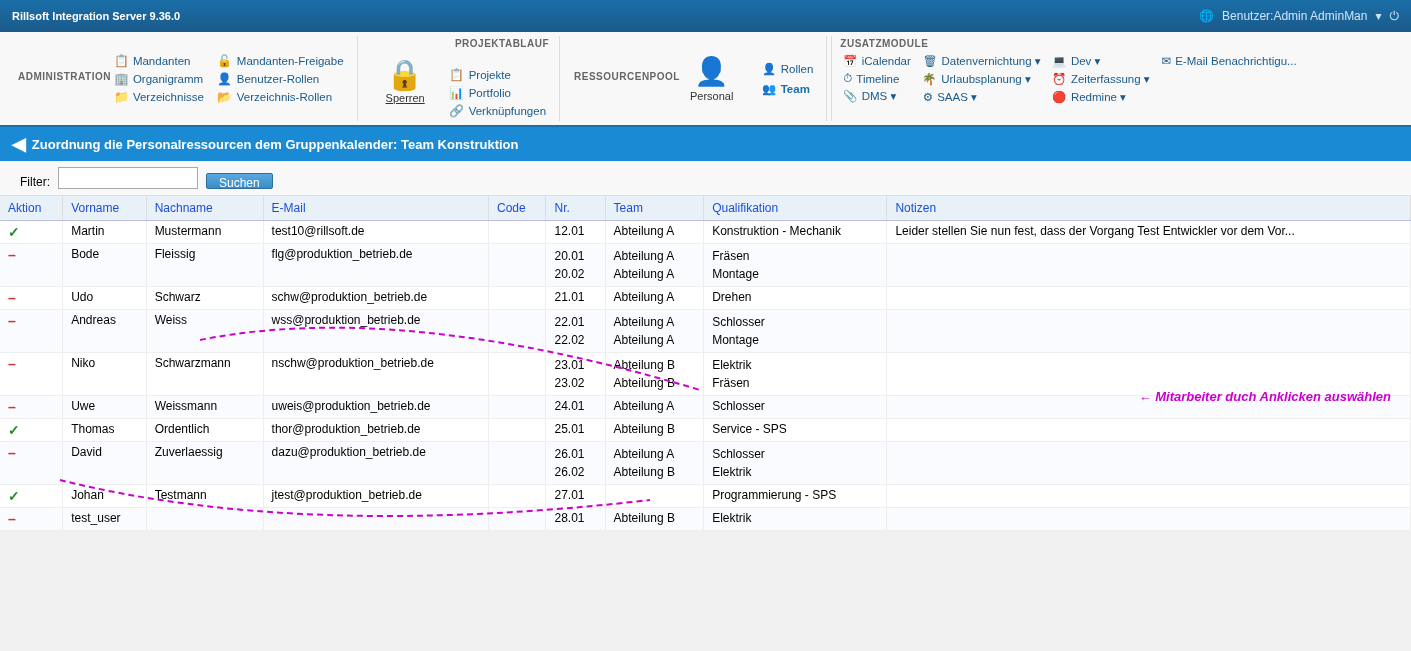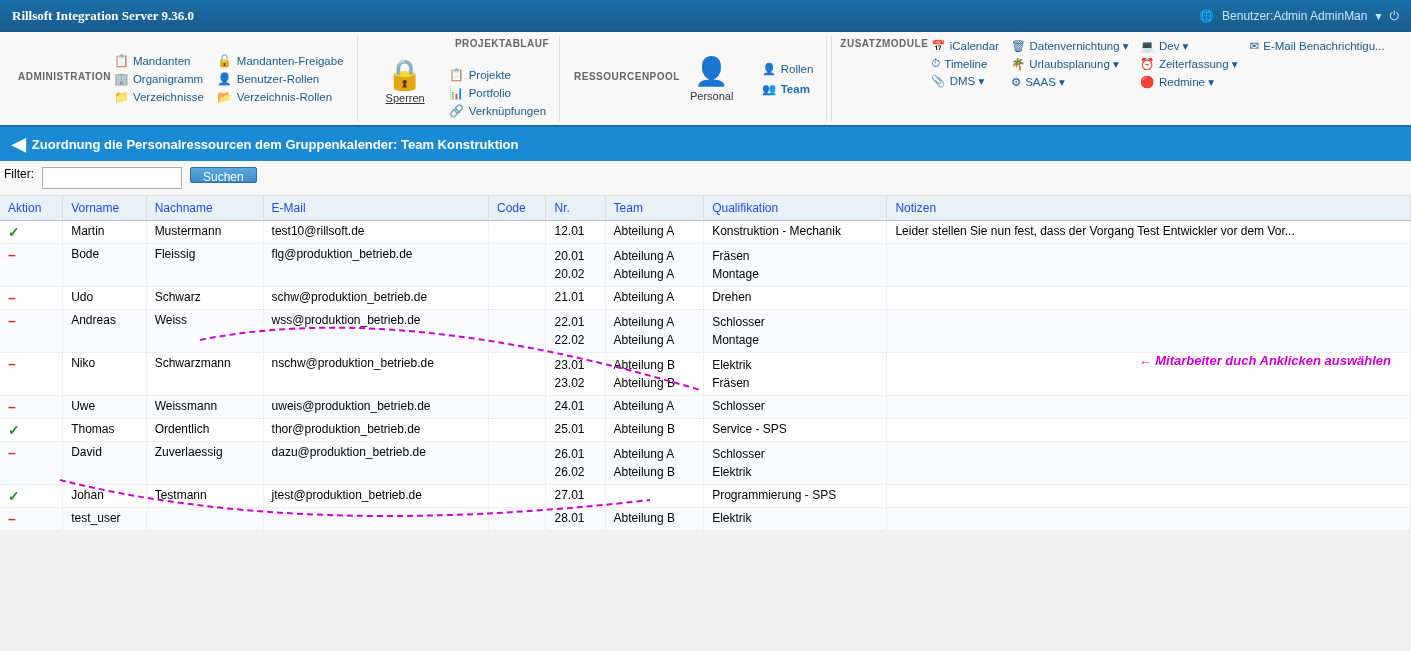--- a/index.html
+++ b/index.html
@@ -8,21 +8,21 @@
     
     .topbar {
       background: linear-gradient(to bottom, #1a6fa8, #1a5a8a);
       color: white;
       display: flex;
       align-items: center;
       justify-content: space-between;
       padding: 0 12px;
       height: 32px;
     }
-    .topbar-title { font-size: 13px; font-weight: bold; color: white; font-family: Liberation Serif, serif; }
+    .topbar-title { font-size: 11px; font-weight: bold; color: white; }
     .topbar-right { display: flex; align-items: center; gap: 8px; font-size: 12px; }
     .topbar-right span { color: #cce5ff; }
     .power-icon { color: #f66; cursor: pointer; }
 
     
     .ribbon {
       background: #f8f8f8;
       border-bottom: 2px solid #1a6fa8;
       display: flex;
       align-items: stretch;
@@ -106,23 +106,23 @@
       align-items: center;
       gap: 6px;
       font-size: 13px;
       font-weight: bold;
     }
     .back-arrow { font-size: 18px; cursor: pointer; }
 
     
     .filter-bar {
       display: flex;
-      align-items: flex-start;
+      align-items: flex-end;
       gap: 8px;
-      padding: 6px 4px;
+      padding: 6px 20px;
       background: #f8f8f8;
       border-bottom: 1px solid #ddd;
     }
     .filter-label { font-size: 12px; }
     .filter-input {
       border: 1px solid #aaa;
       padding: 2px 6px;
       font-size: 12px;
       width: 140px;
       height: 22px;
@@ -188,24 +188,24 @@
       color: #cc00cc;
       font-size: 13px;
       font-weight: bold;
       font-style: italic;
       white-space: nowrap;
       pointer-events: none;
     }
 
     .zusatz-section {
       display: flex;
+      flex-direction: column;
       border-left: 1px solid #ddd;
       padding: 2px 8px;
       flex: 1;
-      text-align: center;
     }
   </style>
 </head>
 <body>
 
 <div class="topbar">
   <span class="topbar-title">Rillsoft Integration Server 9.36.0</span>
   <div class="topbar-right">
     <span>🌐</span>
     <span>Benutzer:Admin AdminMan</span>
@@ -545,21 +545,21 @@
           <td></td>
           <td></td>
           <td>28.01</td>
           <td>Abteilung B</td>
           <td>Elektrik</td>
           <td></td>
         </tr>
       </tbody>
   </table>
 
-  <div class="annotation-box" style="top: 157px; right: 20px;">
+  <div class="annotation-box" style="top: 193px; right: 20px;">
     ← Mitarbeiter duch Anklicken auswählen
   </div>
 
 </div>
 
 <svg style="position:absolute;top:280px;left:0;width:100%;height:320px;pointer-events:none;overflow:visible;">
 
   <path d="M 200 60 Q 400 20 700 110" stroke="#cc00cc" stroke-width="2" stroke-dasharray="6,4" fill="none"></path>
 
   <path d="M 60 200 Q 300 260 650 220" stroke="#cc00cc" stroke-width="2" stroke-dasharray="6,4" fill="none"></path>

